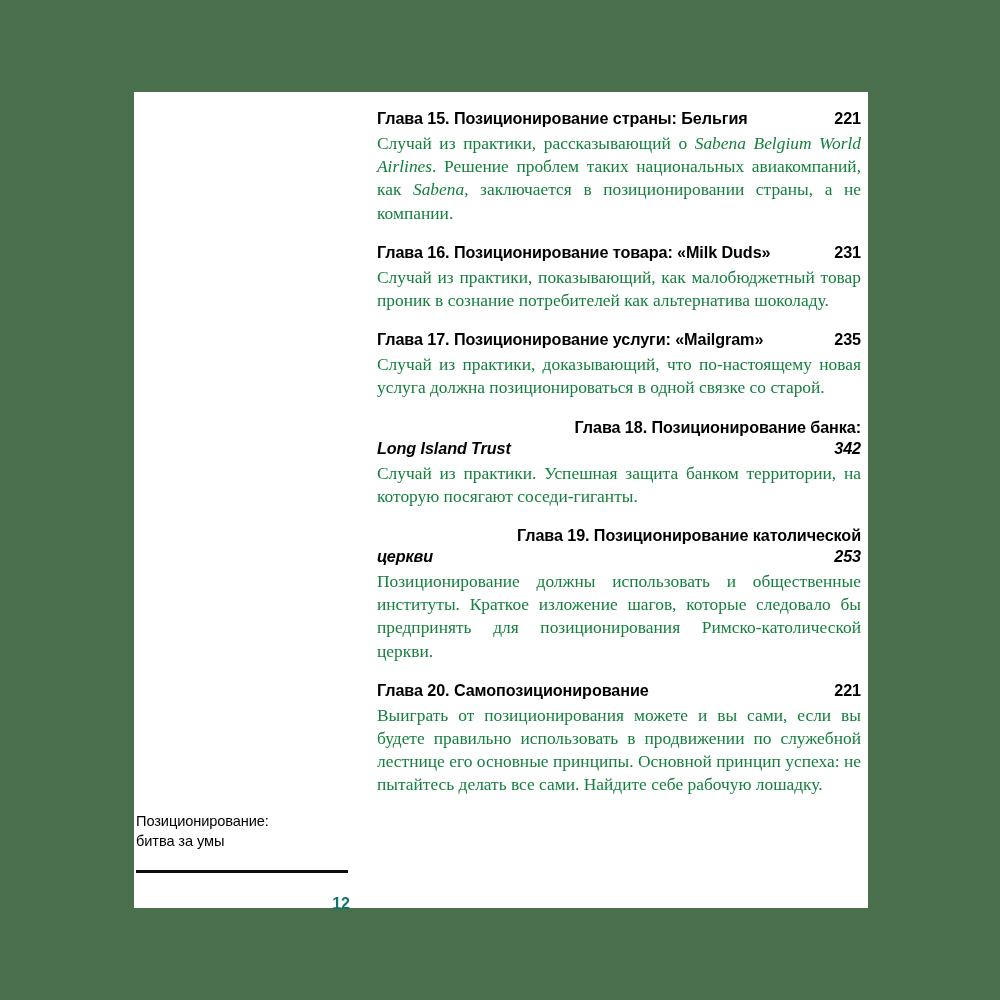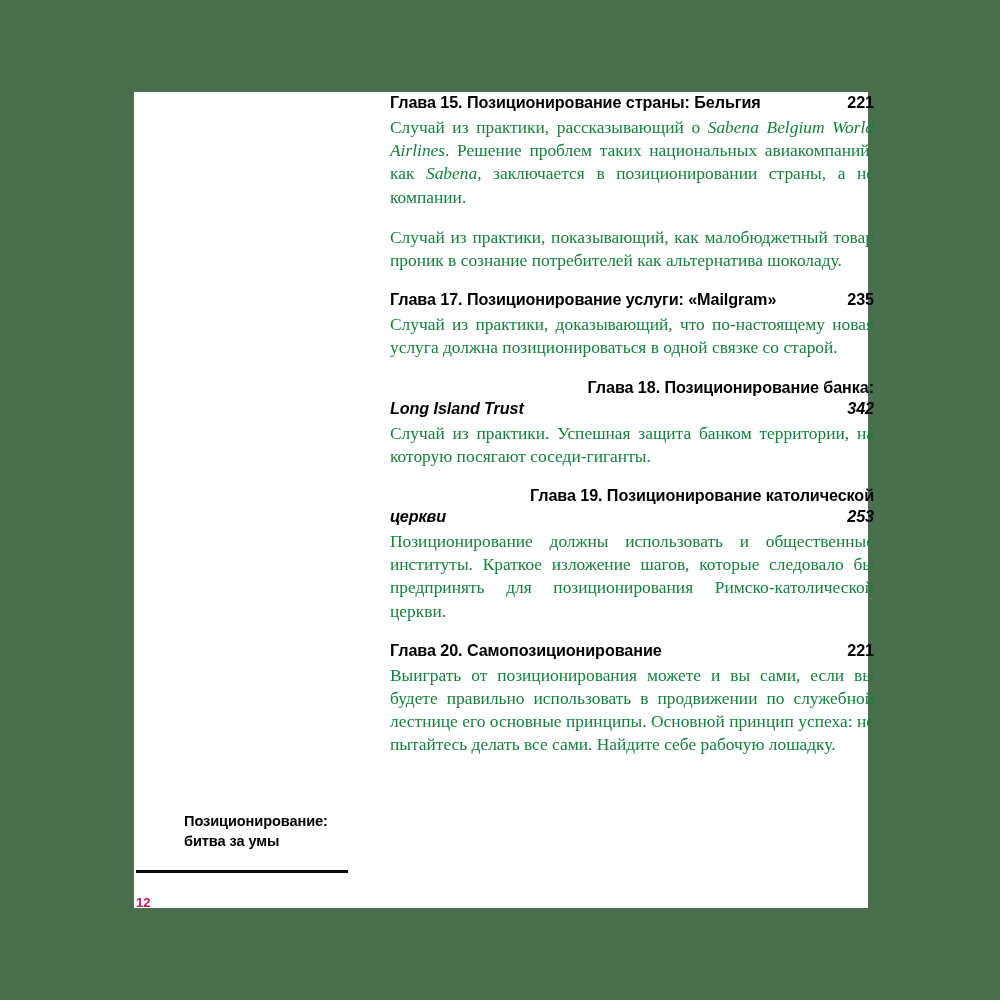--- a/index.html
+++ b/index.html
@@ -21,23 +21,22 @@
     width: 734px;
     height: 816px;
     background: #ffffff;
     box-sizing: border-box;
   }
 
   
   .toc {
     position: absolute;
     left: 243px;   
-    top: 0px;
+    top: 16px;
     width: 484px;  
-    margin-left: 13px;
   }
 
   .entry {
     margin-bottom: 17px;
   }
   .entry:last-child { margin-bottom: 0; }
 
   .entry-title {
     display: flex;
     align-items: baseline;
@@ -93,57 +92,62 @@
 
   
   .runfoot {
     position: absolute;
     left: 2px;    
     top: 719px;   
     width: 214px;
   }
   .runfoot-title {
     font-family: "Liberation Sans", sans-serif;
-    font-weight: bold;
+    font-weight: normal;
     font-size: 14.6px;
     line-height: 20px;
     color: #000;
     letter-spacing: -0.1px;
-    margin-left: 48px;
   }
   .runfoot-rule {
     margin-top: 19px;
     width: 212px;
     height: 2.5px;
     background: #0c0c0c;
   }
   .folio {
     margin-top: 22px;
     font-family: "Liberation Sans", sans-serif;
     font-weight: bold;
-    font-size: 13px;
-    color: #be185d;
+    font-size: 16px;
+    color: #0f766e;
+    text-align: right;
   }
 </style>
 </head>
 <body style="background: rgb(74, 111, 76);">
 
 <div class="page" style="background: rgb(255, 255, 255);">
 
   <div class="toc">
 
   <div class="entry">
         <div class="entry-title">
           <span class="title-text">Глава 15. Позиционирование страны: Бельгия</span>
           <span class="spacer"></span>
           <span class="page-num">221</span>
         </div>
         <div class="entry-desc"><span>Случай из практики, рассказывающий о </span><i>Sabena Belgium World Airlines</i><span>. Решение проблем таких национальных авиакомпаний, как </span><i>Sabena</i><span>, заключается в позициони­ровании страны, а не компании.</span></div>
       </div>
       <div class="entry">
+        <div class="entry-title">
+          <span class="title-text">Глава 16. Позиционирование товара: «Milk Duds»</span>
+          <span class="spacer"></span>
+          <span class="page-num">231</span>
+        </div>
         <div class="entry-desc"><span>Случай из практики, показывающий, как малобюджет­ный товар проник в сознание потребителей как альтер­натива шоколаду.</span></div>
       </div>
       <div class="entry">
         <div class="entry-title">
           <span class="title-text">Глава 17. Позиционирование услуги: «Mailgram»</span>
           <span class="spacer"></span>
           <span class="page-num">235</span>
         </div>
         <div class="entry-desc"><span>Случай из практики, доказывающий, что по-настоящему новая услуга должна позиционироваться в одной связке со старой.</span></div>
       </div>

